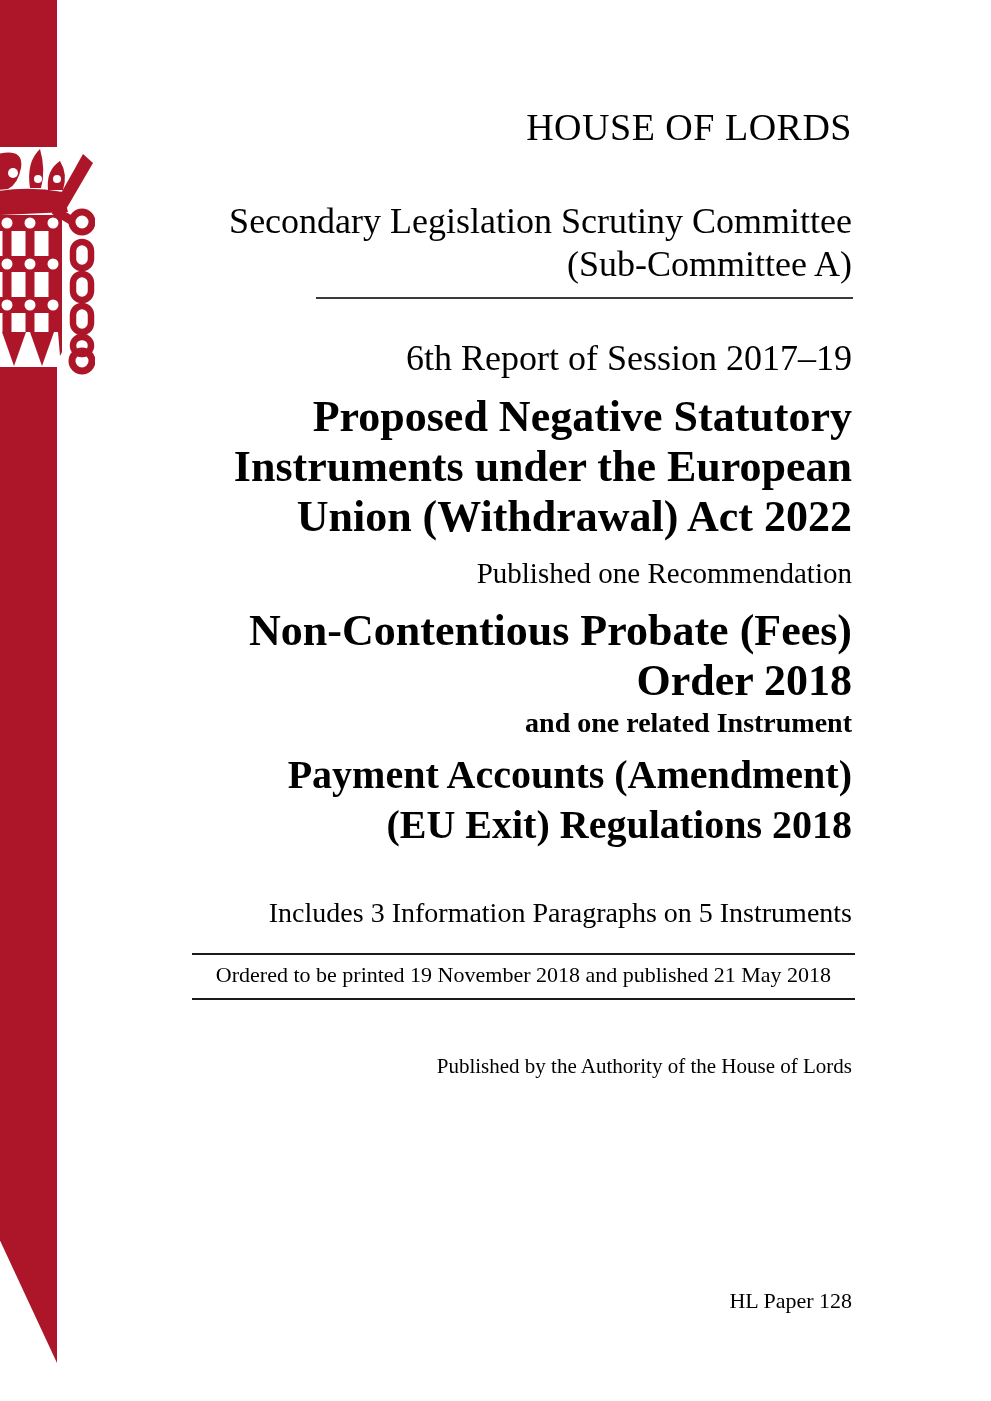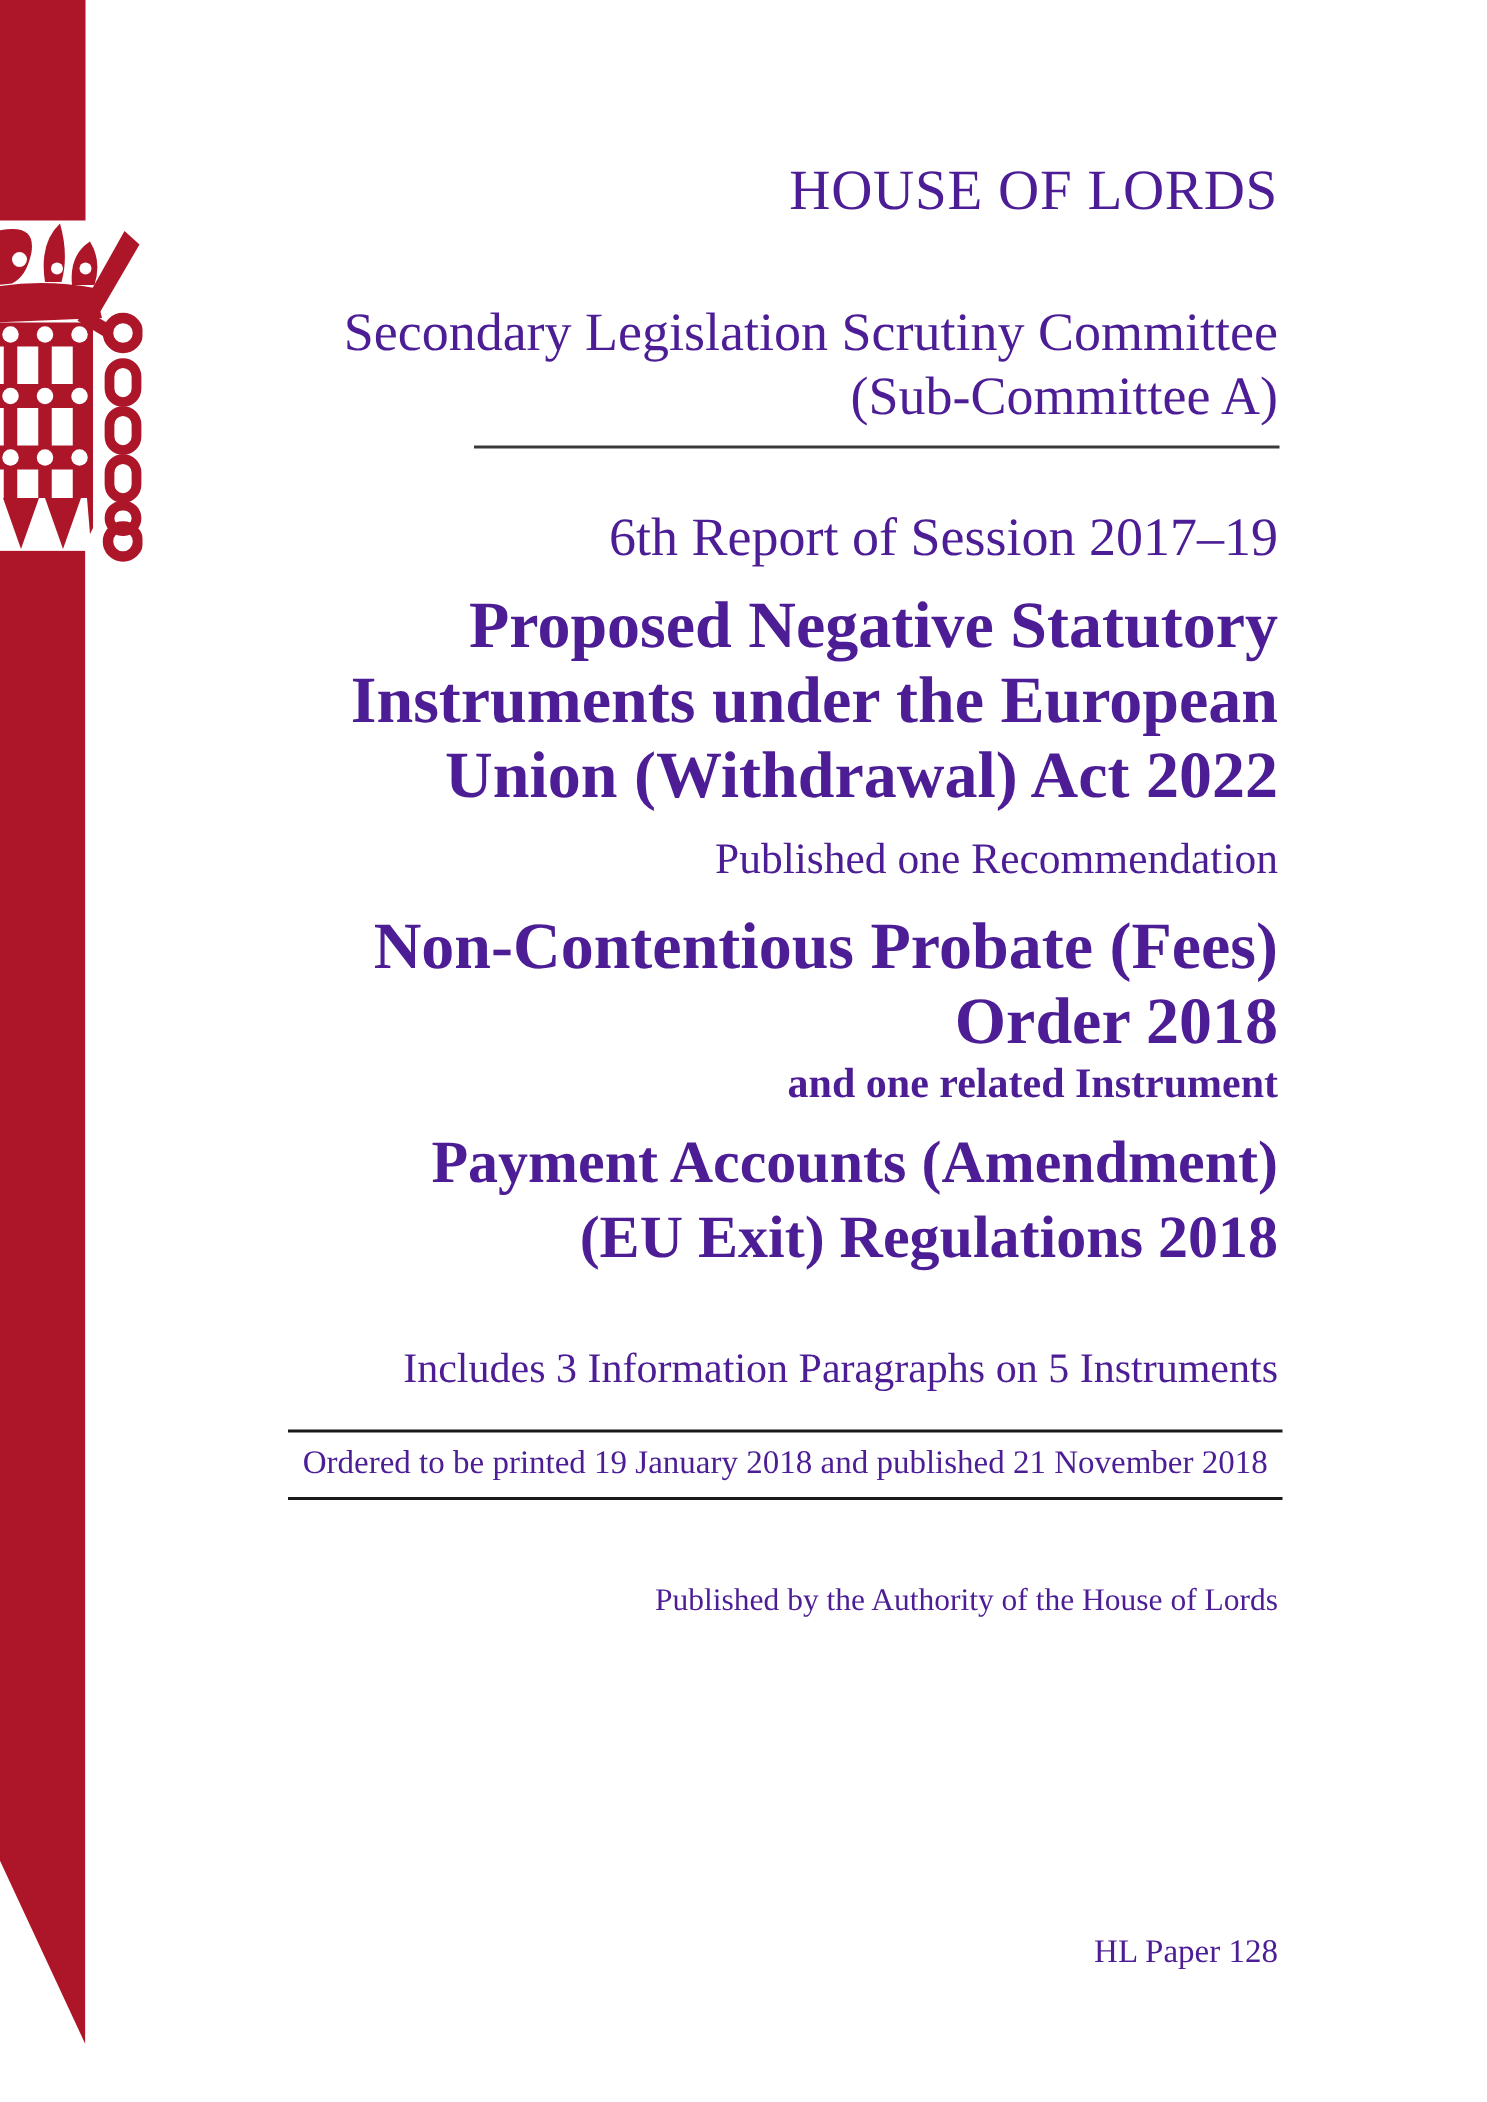--- a/index.html
+++ b/index.html
@@ -2,21 +2,21 @@
 <html><head>
 <meta charset="utf-8">
 <style>
   html,body{margin:0;padding:0;background:#ffffff;}
   .page{
     position:relative;
     width:991px;height:1401px;
     background:#ffffff;
     overflow:hidden;
     font-family:"Liberation Serif","DejaVu Serif",serif;
-    color:#4c1d95;
+    color:#000000;
   }
   
   .ribbon-top{
     position:absolute;left:0;top:0;width:57px;height:147px;
     background:#AC1628;
   }
   .ribbon-bottom{
     position:absolute;left:0;top:367px;width:57px;height:996px;
     background:#AC1628;
     clip-path:polygon(0 0,100% 0,100% 100%,0 87.7%);
@@ -132,19 +132,19 @@
   <div class="txt instrument-1">Non-Contentious Probate (Fees)
 Order 2018</div>
 
   <div class="txt related">and one related Instrument</div>
 
   <div class="txt instrument-2">Payment Accounts (Amendment)
 (EU Exit) Regulations 2018</div>
 
   <div class="txt info-line">Includes 3 Information Paragraphs on 5 Instruments</div>
 
-  <div class="ordered-box">Ordered to be printed 19 January 2018 and published 21 November 2018</div>
+  <div class="ordered-box">Ordered to be printed 19 November 2018 and published 21 May 2018</div>
 
   <div class="txt published">Published by the Authority of the House of Lords</div>
 
   <div class="txt paper-number">HL Paper 128</div>
 
 </div>
 
 </body></html>

